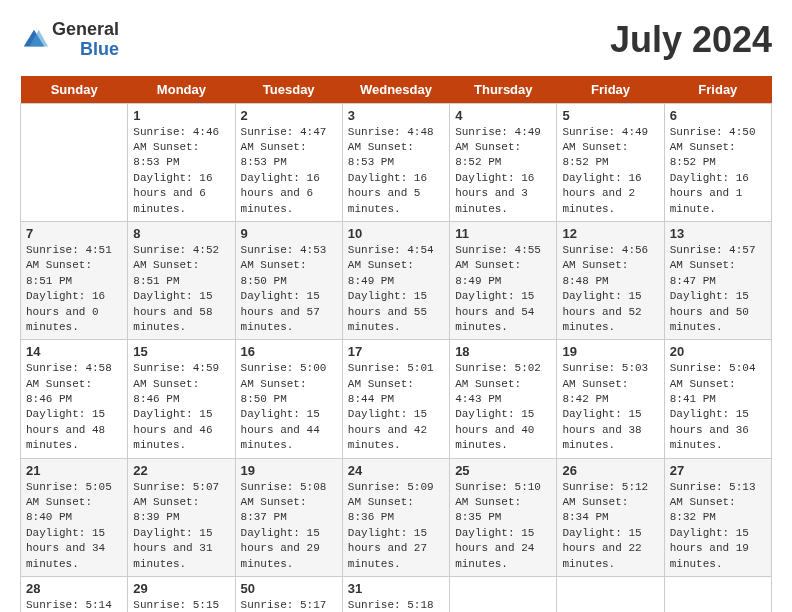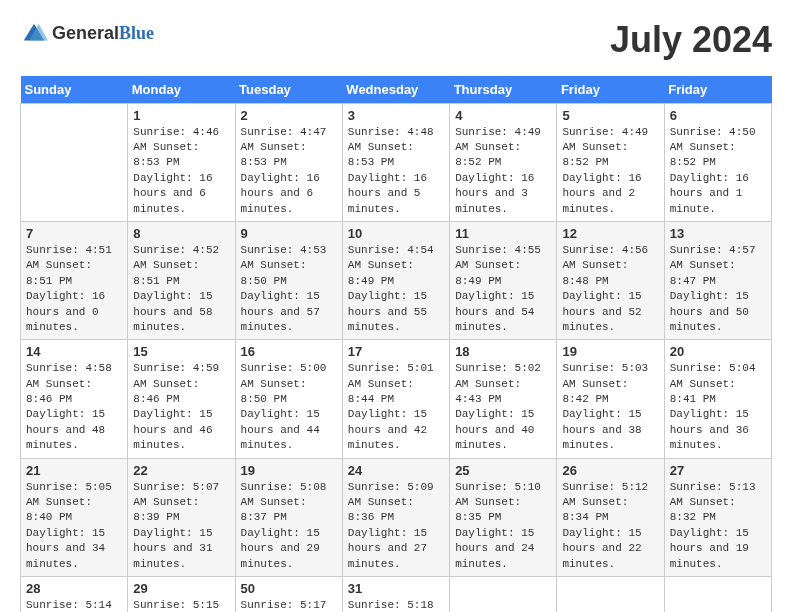--- a/index.html
+++ b/index.html
@@ -16,33 +16,33 @@
       align-items: flex-start;
       margin-bottom: 16px;
     }
     .logo {
       display: flex;
       align-items: center;
       gap: 4px;
     }
     .logo-text {
       display: flex;
-      flex-direction: row;
+      flex-direction: column;
       line-height: 1.1;
+      align-items: flex-end;
     }
     .logo-general {
       font-size: 18px;
       font-weight: bold;
       color: #333;
     }
     .logo-blue {
       font-size: 18px;
       font-weight: bold;
       color: #2d6db5;
-      font-family: Liberation Serif, serif;
     }
     .logo-icon {
       width: 28px;
       height: 28px;
     }
     .title-block {
       text-align: left;
     }
     .month-year {
       font-size: 36px;
@@ -53,24 +53,24 @@
     .location {
       font-size: 16px;
       color: #555;
     }
     table {
       width: 100%;
       border-collapse: collapse;
       font-size: 11px;
     }
     th {
-      background-color: #3b82f6;
+      background-color: #c2410c;
       color: #fff;
       padding: 6px 4px;
-      text-align: left;
+      text-align: center;
       font-size: 13px;
       font-weight: bold;
     }
     td {
       border: 1px solid #ccc;
       vertical-align: top;
       padding: 4px 5px;
       width: 107px;
       min-height: 80px;
     }

